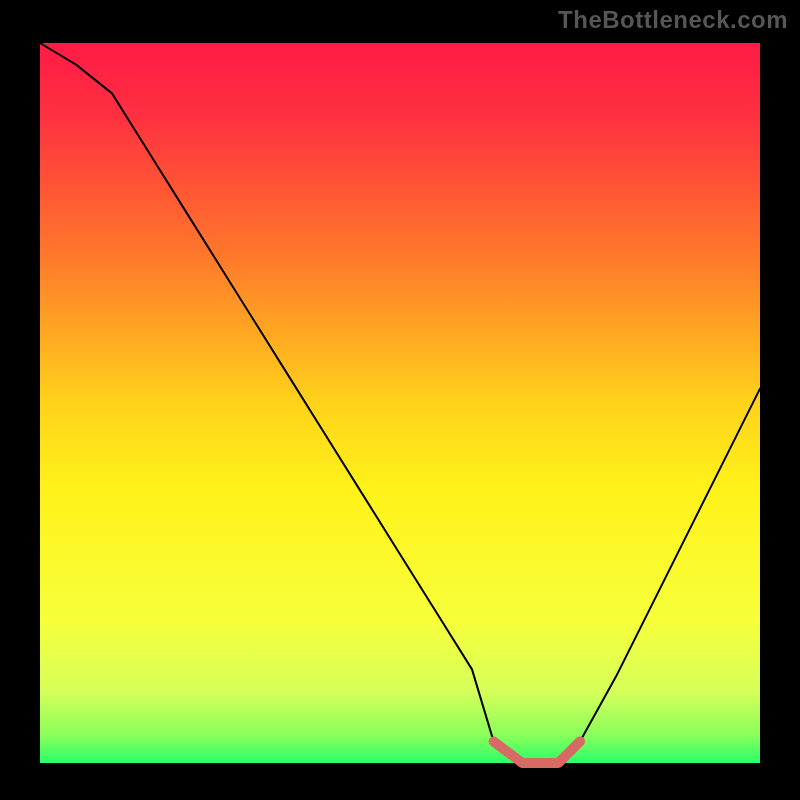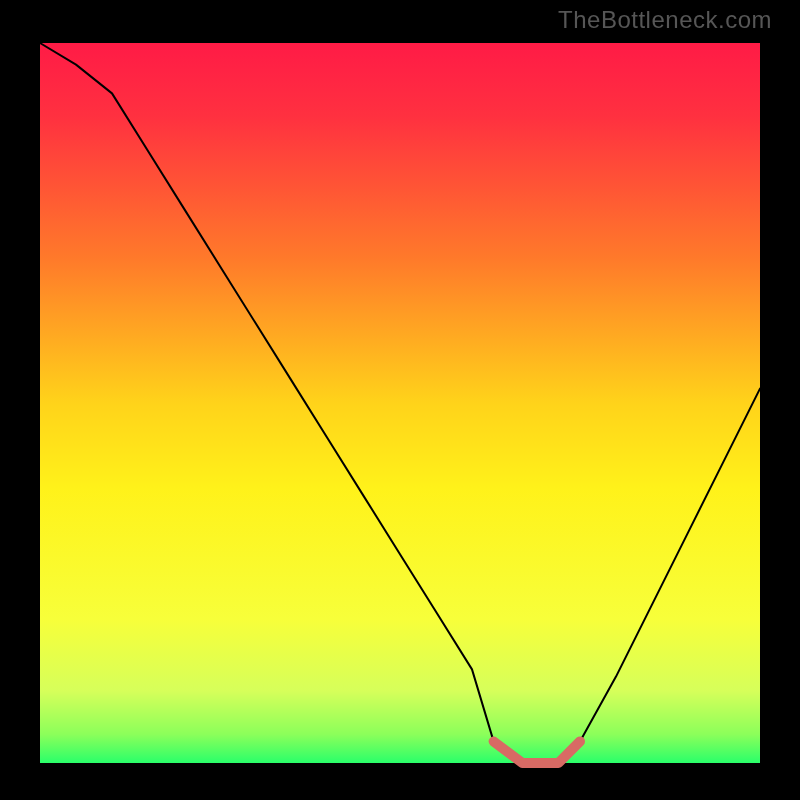--- a/index.html
+++ b/index.html
@@ -11,24 +11,24 @@
     overflow: hidden;
   }
   .stage {
     position: relative;
     width: 800px;
     height: 800px;
   }
   .watermark {
     position: absolute;
     top: 6px;
-    right: 28px;
+    right: 12px;
     font-family: Arial, Helvetica, sans-serif;
     font-size: 24px;
-    font-weight: 400;
+    font-weight: 700;
     color: #565656;
     letter-spacing: 0.5px;
     z-index: 10;
     pointer-events: none;
   }
   svg.plot {
     position: absolute;
     left: 0;
     top: 0;
     width: 800px;

